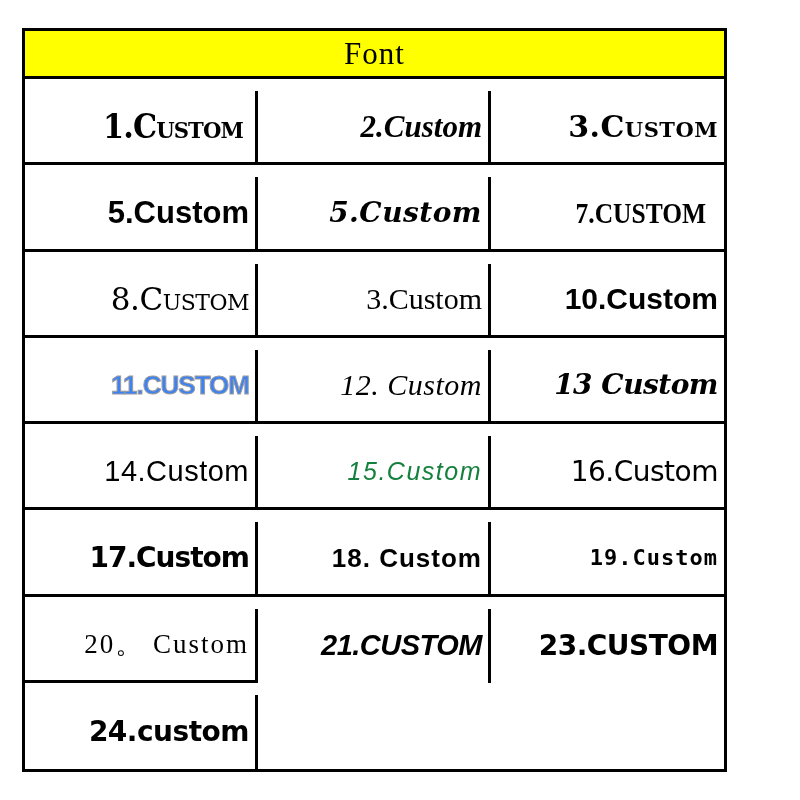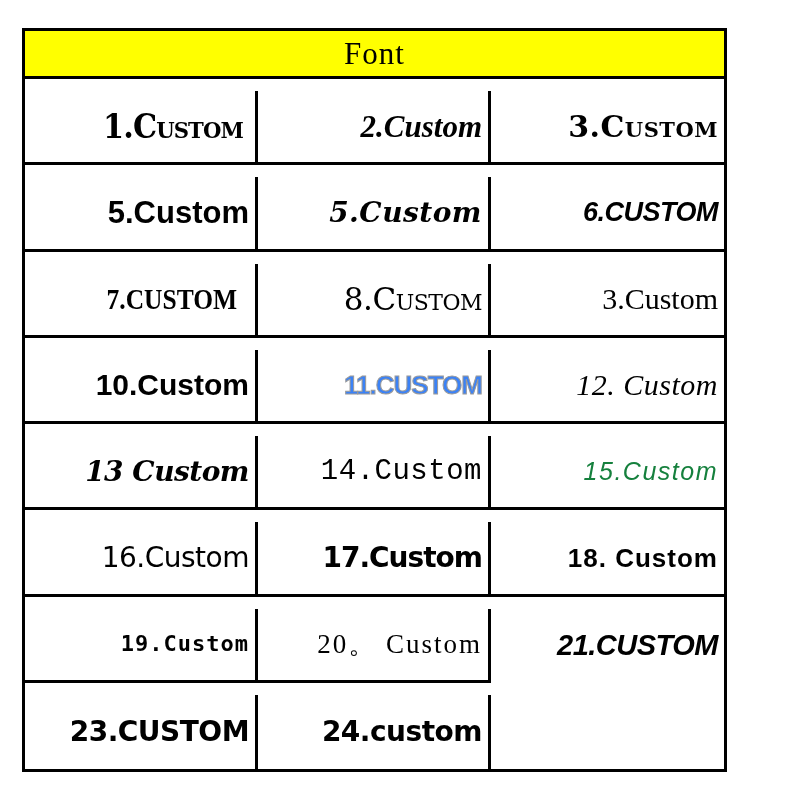--- a/index.html
+++ b/index.html
@@ -74,21 +74,21 @@
   .s4  { font-family: "Liberation Sans", sans-serif; font-weight: 700; font-size: 31px; }
   .s5  { font-family: "DejaVu Serif", serif; font-weight: 700; font-style: italic; font-size: 28px; letter-spacing: .5px; }
   .s6  { font-family: "Liberation Sans", sans-serif; font-weight: 700; font-style: italic; font-size: 27px; text-transform: uppercase; letter-spacing: -.5px; }
   .s7  { font-family: "Liberation Serif", serif; font-weight: 700; font-size: 30px; text-transform: uppercase; transform: scaleX(.85); }
   .s8  { font-family: "DejaVu Serif", serif; font-size: 31px; font-variant: small-caps; letter-spacing: -.5px; }
   .s9  { font-family: "Liberation Serif", serif; font-size: 30px; }
   .s10 { font-family: "Liberation Sans", sans-serif; font-weight: 700; font-size: 30px; }
   .s11 { font-family: "Liberation Sans", sans-serif; font-weight: 700; font-size: 26px; text-transform: uppercase; color: #3b82f6; -webkit-text-stroke: 1px #9a9a9a; letter-spacing: -1px; }
   .s12 { font-family: "Liberation Serif", serif; font-style: italic; font-size: 30px; letter-spacing: .5px; }
   .s13 { font-family: "DejaVu Serif", serif; font-weight: 700; font-style: italic; font-size: 28px; letter-spacing: -.5px; }
-  .s14 { font-family: Liberation Mono, monospace; font-size: 29px; letter-spacing: .5px; }
+  .s14 { font-family: Liberation Sans, sans-serif; font-size: 29px; letter-spacing: .5px; }
   .s15 { font-family: Liberation Sans, sans-serif; font-style: italic; font-size: 25px; color: #15803d; letter-spacing: 1.5px; }
   .s16 { font-family: "DejaVu Sans", sans-serif; font-size: 28px; letter-spacing: -.5px; }
   .s17 { font-family: "DejaVu Sans", sans-serif; font-weight: 700; font-size: 28px; letter-spacing: -1px; }
   .s18 { font-family: "Liberation Sans", sans-serif; font-weight: 700; font-size: 26px; letter-spacing: 1px; }
   .s19 { font-family: "DejaVu Sans Mono", monospace; font-weight: 700; font-size: 22px; letter-spacing: 1px; }
   .s20 { font-family: "Liberation Serif", serif; font-size: 27px; letter-spacing: 2px; }
   .s21 { font-family: "Liberation Sans", sans-serif; font-weight: 700; font-style: italic; font-size: 29px; text-transform: uppercase; letter-spacing: -.5px; }
   .s22 { font-family: "DejaVu Sans", sans-serif; font-weight: 700; font-size: 28px; text-transform: uppercase; letter-spacing: -1px; }
   .s23 { font-family: "DejaVu Sans", sans-serif; font-weight: 700; font-size: 28px; text-transform: uppercase; letter-spacing: -.5px; }
   .s24 { font-family: "DejaVu Sans", sans-serif; font-weight: 700; font-size: 28px; letter-spacing: -.5px; }
@@ -112,23 +112,20 @@
     </div>
     <div class="cell">
       <span class="lbl s3">3.Custom</span>
     </div>
 
     <div class="cell">
       <span class="lbl s4">5.Custom</span>
     </div>
     <div class="cell">
       <span class="lbl s5">5.Custom</span>
-    </div>
-    <div class="cell">
-      <span class="lbl s6">6.CUSTOM</span>
     </div>
 
     <div class="cell">
       <span class="lbl s7">7.CUSTOM</span>
     </div>
     <div class="cell">
       <span class="lbl s8">8.Custom</span>
     </div>
     <div class="cell">
       <span class="lbl s9">3.Custom</span>

